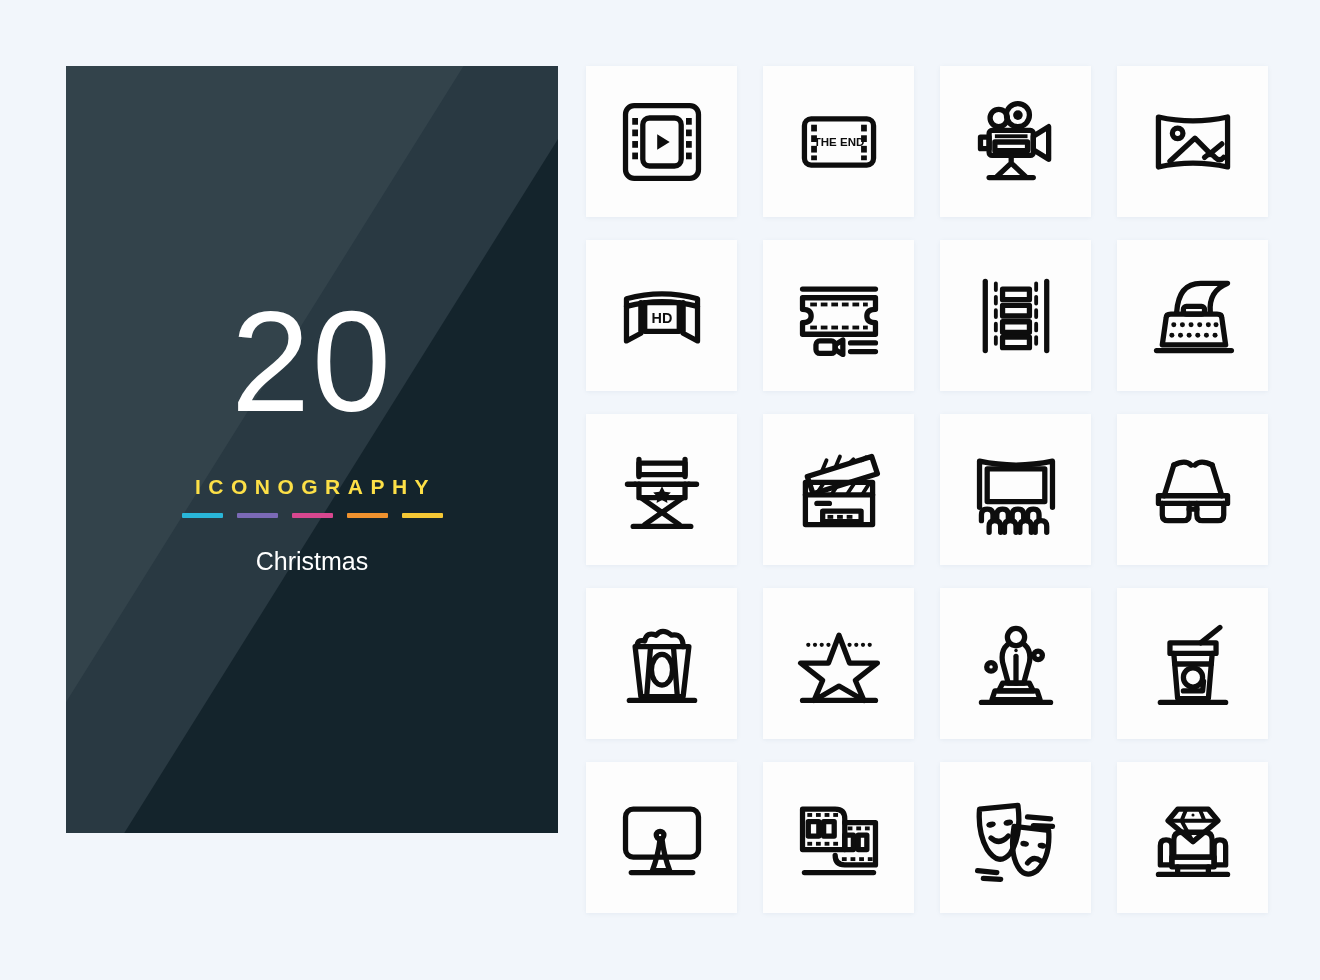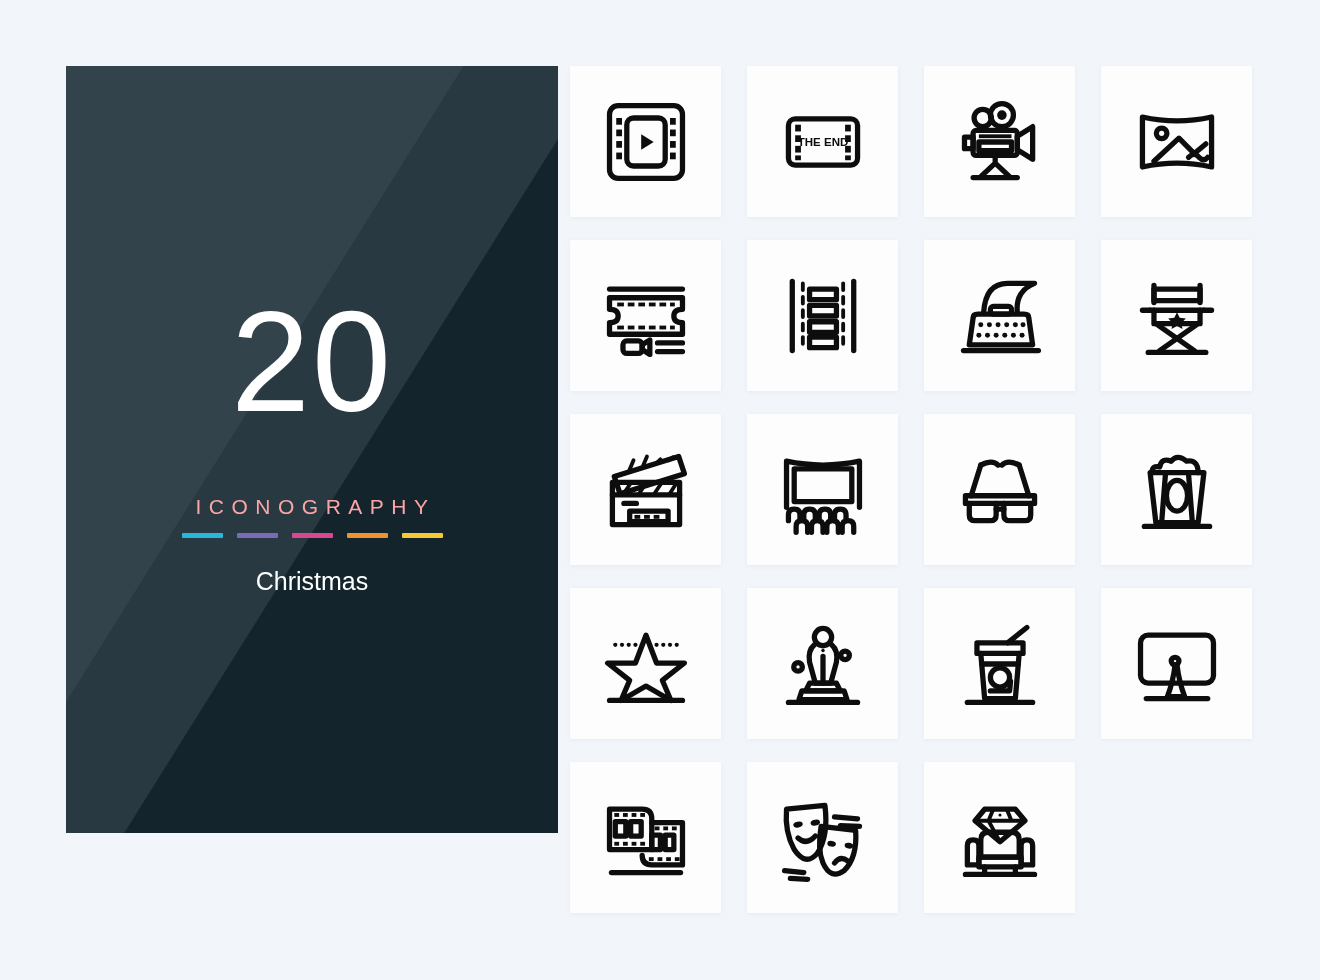--- a/index.html
+++ b/index.html
@@ -52,44 +52,44 @@
   #count {
     margin-top: 225px;
     font-size: 142px;
     line-height: 1;
     font-weight: 300;
     color: #ffffff;
     letter-spacing: 2px;
     font-family: "Liberation Sans", sans-serif;
   }
   #iconography {
-    margin-top: 62px;
+    margin-top: 42px;
     font-size: 21px;
     letter-spacing: 7.5px;
-    color: #fca5a5;
-    font-weight: 400;
+    color: #fde047;
+    font-weight: 700;
     text-indent: 7px;
   }
   #barrow {
     margin-top: 14px;
     display: flex;
     gap: 14px;
   }
   .bar { width: 41px; height: 5px; border-radius: 1px; }
   #subject {
     margin-top: 29px;
     font-size: 25px;
     color: #ffffff;
     font-weight: 400;
   }
 
   
   #grid {
     position: absolute;
-    left: 570px;
+    left: 586px;
     top: 66px;
     width: 684px;
     display: grid;
     grid-template-columns: repeat(4, 151px);
     grid-template-rows: repeat(5, 151px);
     column-gap: 26px;
     row-gap: 23px;
   }
   .cell {
     background: #fdfdfd;
@@ -196,20 +196,29 @@
 
     <div class="cell">
       <svg width="96" height="96" viewBox="0 0 100 100">
         <path class="icon-stroke" d="M14 24 Q50 32 86 24 L86 76 Q50 68 14 76 Z"></path>
         <circle class="icon-stroke" cx="34" cy="41" r="5.5"></circle>
         <path class="icon-stroke" d="M26 70 L52 46 L68 62 L80 52"></path>
         <path class="icon-stroke" d="M62 66 Q68 60 73 66 Q78 71 82 66"></path>
       </svg>
     </div>
 
+    <div class="cell">
+      <svg width="96" height="96" viewBox="0 0 100 100">
+        <path class="icon-stroke" d="M13 32 Q50 22 87 32 L87 40 Q50 30 13 40 Z"></path>
+        <path class="icon-stroke" d="M13 40 L13 76 L28 68 L28 36"></path>
+        <path class="icon-stroke" d="M87 40 L87 76 L72 68 L72 36"></path>
+        <rect class="icon-stroke" x="32" y="36" width="36" height="30"></rect>
+        <text x="50" y="57" text-anchor="middle" font-family="Liberation Sans, sans-serif" font-size="15" font-weight="bold" fill="#0d0d0d">HD</text>
+      </svg>
+    </div>
 
     <div class="cell">
       <svg width="96" height="96" viewBox="0 0 100 100">
         <path class="icon-stroke" d="M12 22 L88 22"></path>
         <path class="icon-stroke" d="M12 31 L88 31 L88 43 Q79 43 79 50 Q79 57 88 57 L88 69 L12 69 L12 57 Q21 57 21 50 Q21 43 12 43 Z"></path>
         <g class="icon-fill">
           <rect x="20" y="36" width="7" height="4"></rect>
             <rect x="31" y="36" width="7" height="4"></rect>
           <rect x="42" y="36" width="7" height="4"></rect>
             <rect x="53" y="36" width="7" height="4"></rect>

